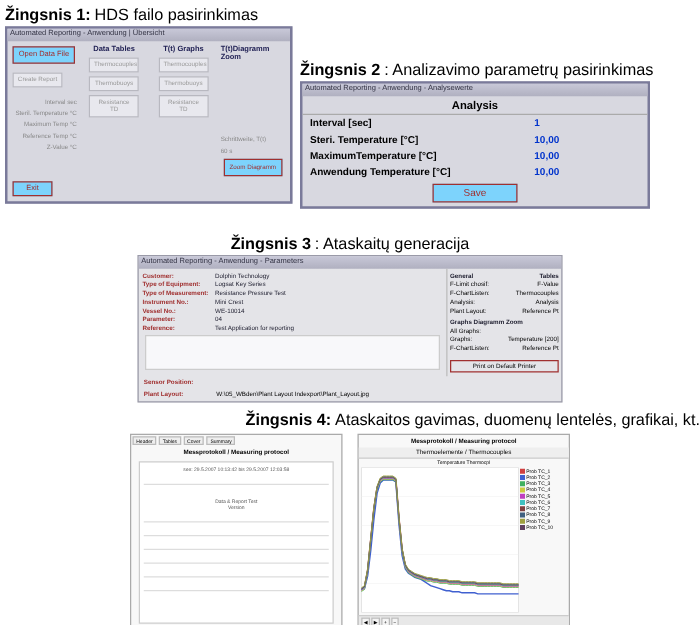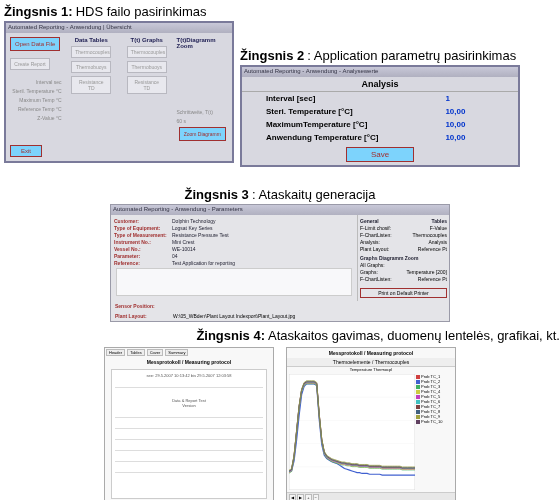--- a/index.html
+++ b/index.html
@@ -13,21 +13,21 @@
   .col { flex: 1; display: flex; flex-direction: column; gap: 3px; align-items: center; }
   .col .hdr { font-size: 6px; font-weight: bold; color: #225; }
   .btn-red { border: 1px solid #a03030; background: #7dd3fc; color: #a03030; font-size: 6px; font-weight: normal; padding: 3px 4px; display: inline-block; }
   .btn-dim { border: 1px solid #b8b8c0; background: #e8e8ee; color: #999; font-size: 5px; padding: 2px 3px; display: inline-block; width: 40px; text-align: center; }
   .side-label { font-size: 5px; color: #888; text-align: right; width: 100%; }
   .step1-foot { display: flex; justify-content: space-between; padding: 0 4px 4px; }
   .step2-wrap { margin-left: 240px; margin-top: -115px; padding-right: 4px; }
   .step2-window { border: 2px solid #7a7a9a; background: #d8d8e0; width: 280px; margin-top: 2px; }
   .analysis-hdr { font-size: 9px; font-weight: bold; text-align: center; padding: 2px; border-bottom: 1px solid #aaa; }
   .analysis-table { width: 100%; border-collapse: collapse; }
-  .analysis-table td { padding: 2px 24px; font-size: 8px; font-weight: bold; }
+  .analysis-table td { padding: 2px 6px; font-size: 8px; font-weight: bold; }
   .analysis-table td.val { color: #0033cc; text-align: left; width: 35%; }
   .save-row { text-align: center; padding: 3px; }
   .step3-wrap { text-align: center; margin-top: 20px; }
   .step3-window { border: 1px solid #9a9aa8; background: #e4e4e8; width: 340px; margin: 2px auto 0; text-align: left; }
   .step3-body { display: flex; }
   .s3-left { flex: 1; padding: 3px; }
   .s3-left .row { display: flex; font-size: 5px; margin-bottom: 1px; }
   .s3-left .lbl { width: 58px; color: #a03030; font-weight: bold; }
   .s3-left .val { color: #223; }
   .s3-right { width: 92px; padding: 2px; border-left: 1px solid #bbb; font-size: 5px; }
@@ -92,21 +92,21 @@
       </div>
     </div>
     <div class="step1-foot">
       <div class="btn-red" style="padding:2px 10px;">Exit</div>
     </div>
   </div>
 </div>
 
 <div class="step2-wrap">
   <span class="step-label">Žingsnis 2</span>
-  <span class="step-desc">: Application parametrų pasirinkimas</span>
+  <span class="step-desc">: Analizavimo parametrų pasirinkimas</span>
   <div class="step2-window">
     <div class="titlebar">Automated Reporting - Anwendung - Analysewerte</div>
     <div class="analysis-hdr">Analysis</div>
     <table class="analysis-table">
       <tbody>
           <tr>
             <td>Interval [sec]</td>
             <td class="val">1</td>
           </tr>
       <tr>

